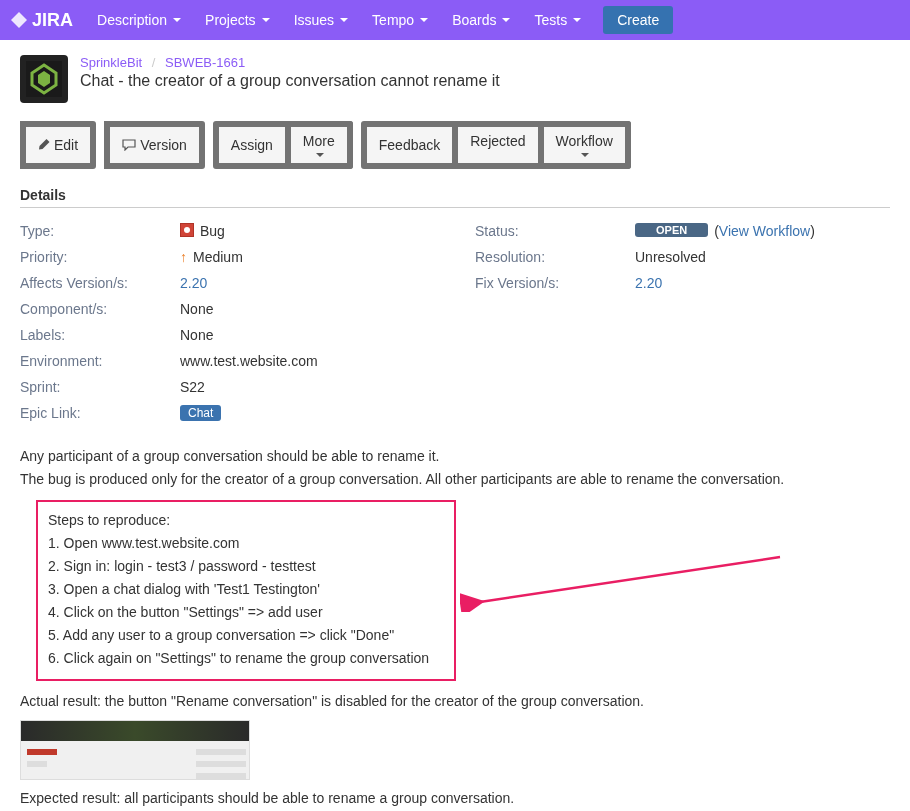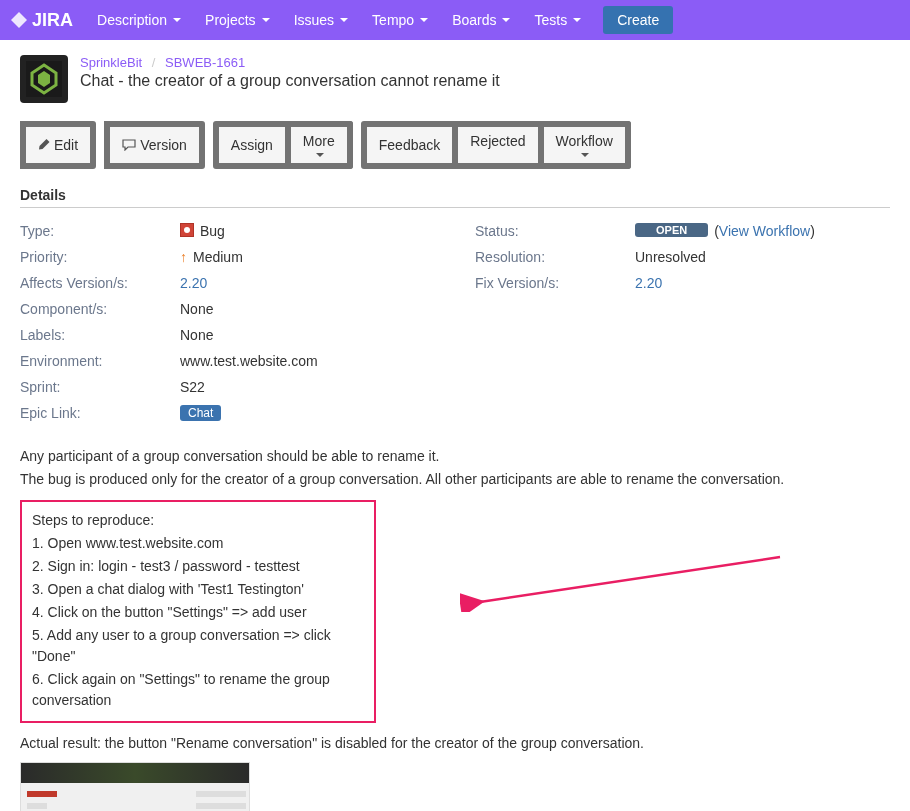--- a/index.html
+++ b/index.html
@@ -39,21 +39,21 @@
     
     .bug-icon { width: 14px; height: 14px; background: #d04437; border: 1px solid #b03327; display: inline-block; position: relative; }
     .bug-icon::after { content: ''; position: absolute; top: 3px; left: 3px; width: 6px; height: 6px; background: #fff; border-radius: 50%; }
     .priority-icon { color: #ea7d24; font-weight: bold; }
     .lozenge { background: #4a6785; color: #fff; padding: 1px 21px; border-radius: 3px; font-size: 11px; font-weight: bold; text-transform: uppercase; }
     .lozenge-blue { background: #3b73af; color: #fff; padding: 1px 8px; border-radius: 3px; font-size: 12px; }
     
     .description-body { font-size: 14px; color: #333; line-height: 1.5; }
     .description-body p { margin-bottom: 2px; }
     
-    .highlight-box { border: 2px solid #e91e63; padding: 8px 10px; margin: 10px 0; width: 356px; position: relative; }
+    .highlight-box { border: 2px solid #e91e63; padding: 8px 10px; margin: 10px 16px; width: 420px; position: relative; }
     .steps-title { margin-bottom: 8px; }
     .step-line { margin-bottom: 1px; }
     
     .arrow-annotation { position: absolute; left: 440px; top: 52px; pointer-events: none; }
     
     .thumb { width: 230px; height: 60px; background: #f0f0f0; border: 1px solid #ddd; margin: 8px 0; position: relative; overflow: hidden; }
     .thumb-dark { position: absolute; top: 0; left: 0; right: 0; height: 20px; background: linear-gradient(90deg, #2a2a2a 0%, #3a4a2a 50%, #2a2a2a 100%); }
     .thumb-row { position: absolute; height: 6px; background: #ddd; }
     
     .actual-expected { margin: 8px 0; }

